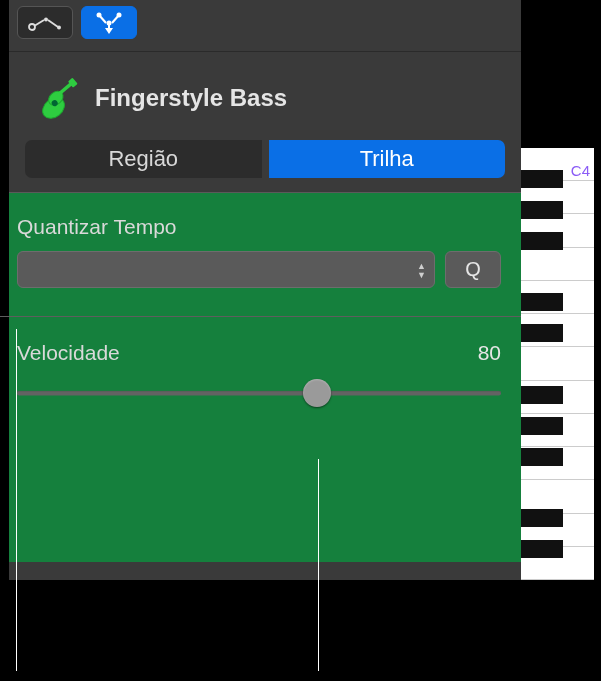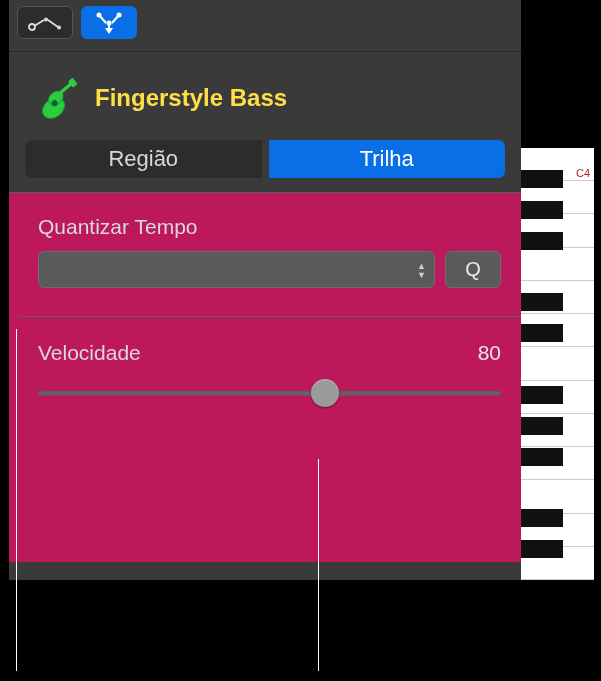--- a/index.html
+++ b/index.html
@@ -37,21 +37,21 @@
     .tool-btn.dark { background: #2c2c2c; }
     .tool-btn.blue { background: #0a6fe6; border-color:#0a6fe6; }
     .header-row {
       display: flex;
       align-items: center;
       gap: 14px;
       padding: 18px 16px 14px 16px;
     }
     .guitar-icon { width:56px; height:56px; display:flex; align-items:center; justify-content:center; }
     .title-block { display:flex; flex-direction:column; gap:2px; }
-    .title { color:#fde047; font-size:24px; font-weight:700; }
+    .title { color:#e5e5e5; font-size:24px; font-weight:700; }
     .subtitle { color:#c9c9c9; font-size:18px; }
     .tab-row {
       display:flex;
       padding: 0 16px 14px 16px;
       gap:7px;
     }
     .tab {
       flex:1;
       height:38px;
       display:flex;
@@ -65,23 +65,23 @@
       color:#d8d8d8;
       border-radius:7px 0 0 7px;
     }
     .tab.active {
       background:#0a6fe6;
       color:#fff;
       font-weight:400;
       border-radius:0 7px 7px 0;
     }
     .body-area {
-      background:#be185d;
+      background:#15803d;
       border-top:1px solid #5a5a5a;
-      padding: 22px 20px 40px 29px;
+      padding: 22px 20px 40px 8px;
       height: calc(100% - 210px);
     }
     .section-divider {
       border-top:1px solid #5e5e5e;
       margin: 28px -20px 24px -20px;
     }
     .label { color:#d9d9d9; font-size:21px; margin-bottom:12px; }
     .row-flex { display:flex; align-items:center; gap:10px; }
     .dropdown {
       flex:1;
@@ -163,22 +163,22 @@
       left:0;
       width:42px;
       height:18px;
       background:#111;
       z-index:2;
     }
     .key-label {
       position:absolute;
       right:4px;
       bottom:1px;
-      font-size:11px;
-      color:#b91c1c;
+      font-size:15px;
+      color:#8b5cf6;
       font-weight:500;
     }
     .leader {
       position:absolute;
       width:1px;
       background:#fff;
     }
     .leader.l1 { left:16px; top:329px; height:342px; }
     .leader.l2 { left:318px; top:459px; height:212px; }
   </style>

